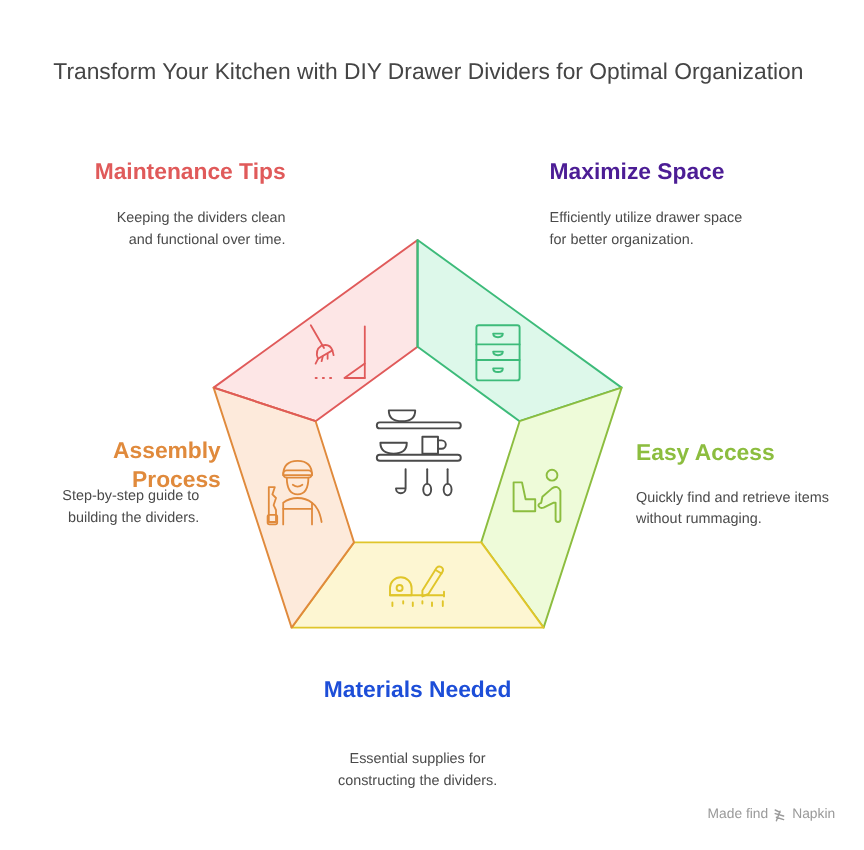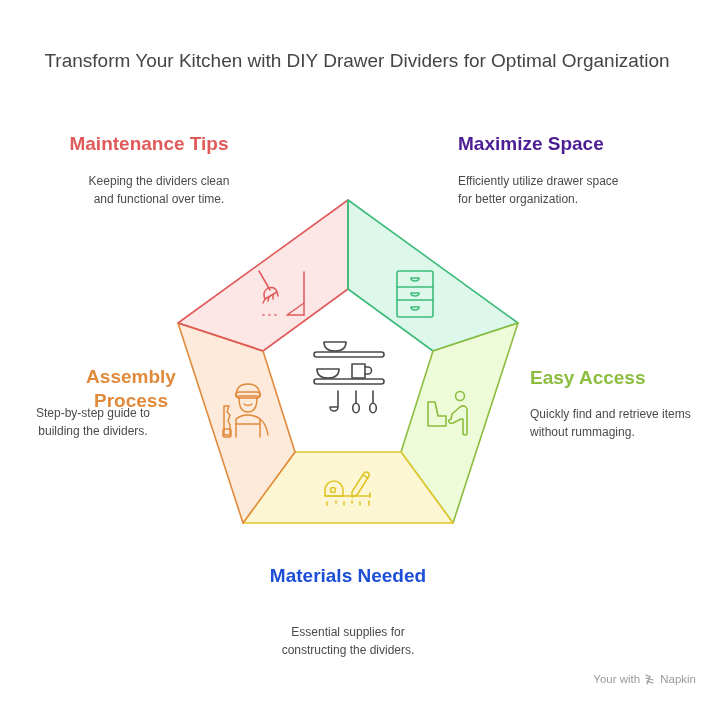--- a/index.html
+++ b/index.html
@@ -1,20 +1,20 @@
 <!DOCTYPE html>
 <html><head>
 <meta charset="utf-8">
 <style>
   html, body { margin: 0; padding: 0; background: #ffffff; }
   body { width: 720px; height: 708px; position: relative; overflow: hidden; font-family: "Liberation Sans", "DejaVu Sans", sans-serif; }
   .title { position: absolute; left: 12px; top: 48px; width: 690px; text-align: center; font-size: 19px; line-height: 25px; color: #454545; }
   .head { position: absolute; font-weight: bold; font-size: 19px; line-height: 24px; }
   .desc { position: absolute; font-size: 12px; line-height: 18px; color: #4a4a4a; }
-  .r { text-align: center; }
+  .r { text-align: right; }
   .c { text-align: center; }
   svg.diagram { position: absolute; left: 0; top: 0; }
   .footer { position: absolute; right: 24px; top: 673px; font-size: 11.5px; color: #9a9a9a; display: flex; align-items: center; gap: 4px; }
 </style>
 </head>
 <body>
 
 <div class="title">Transform Your Kitchen with DIY Drawer Dividers for Optimal Organization</div>
 
 <svg class="diagram" width="720" height="708" viewBox="0 0 720 708">
@@ -102,18 +102,18 @@
 <div class="head" style="left:530px; top:366px; width:180px; color:#8cbd3f;">Easy Access</div>
 <div class="desc" style="left:530px; top:405px; width:170px;">Quickly find and retrieve items without rummaging.</div>
 
 <div class="head c" style="left:248px; top:564px; width:200px; color:#1d4ed8;">Materials Needed</div>
 <div class="desc c" style="left:268px; top:603px; width:160px;margin-top:20px;">Essential supplies for constructing the dividers.</div>
 
 <div class="head r" style="left:78px; top:342px; width:106px; color:#e08a3c;margin-top:23px;">Assembly Process</div>
 <div class="desc r" style="left:20px; top:404px; width:146px;">Step-by-step guide to building the dividers.</div>
 
 <div class="footer">
-  <span>Your with</span>
+  <span>Made find</span>
   <svg width="12" height="12" viewBox="0 0 12 12">
     <path d="M2 2 l4 2 M2 5 l7 2 M3 8 l6 2 M6 3 l-3 8" stroke="#9a9a9a" stroke-width="1.2" fill="none" stroke-linecap="round"></path>
   </svg>
   <span>Napkin</span>
 </div>
 
 </body></html>

